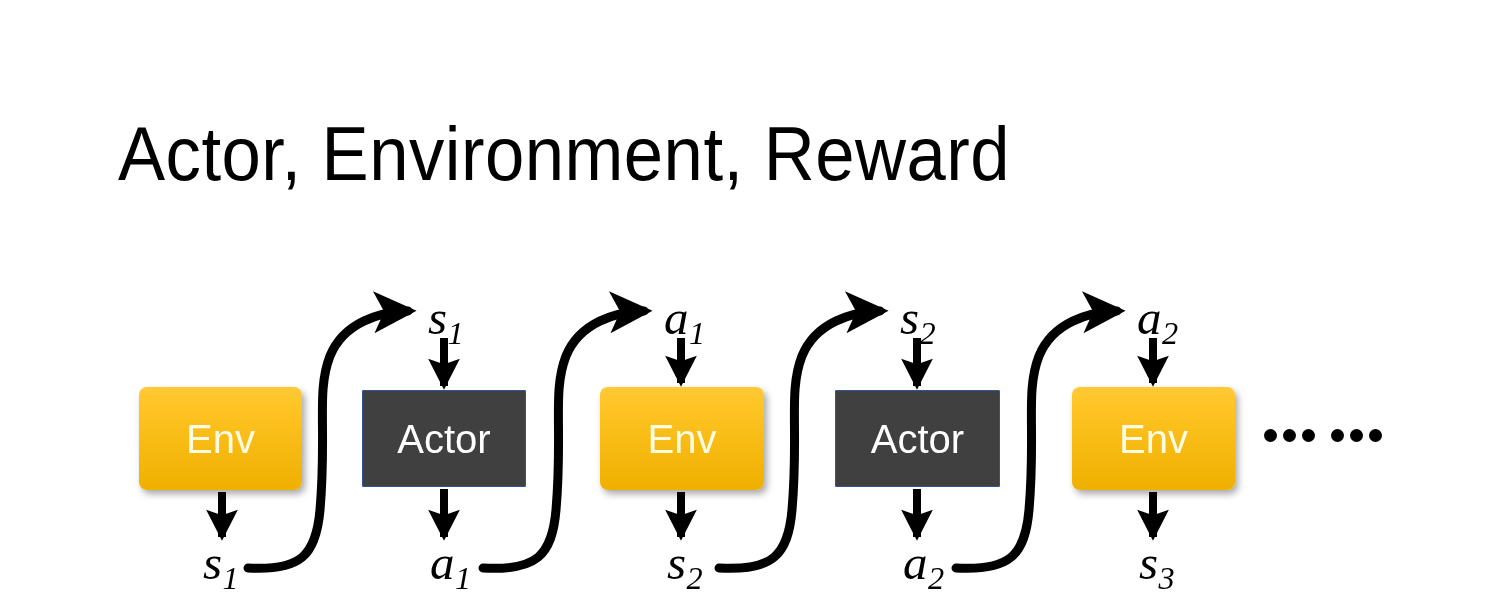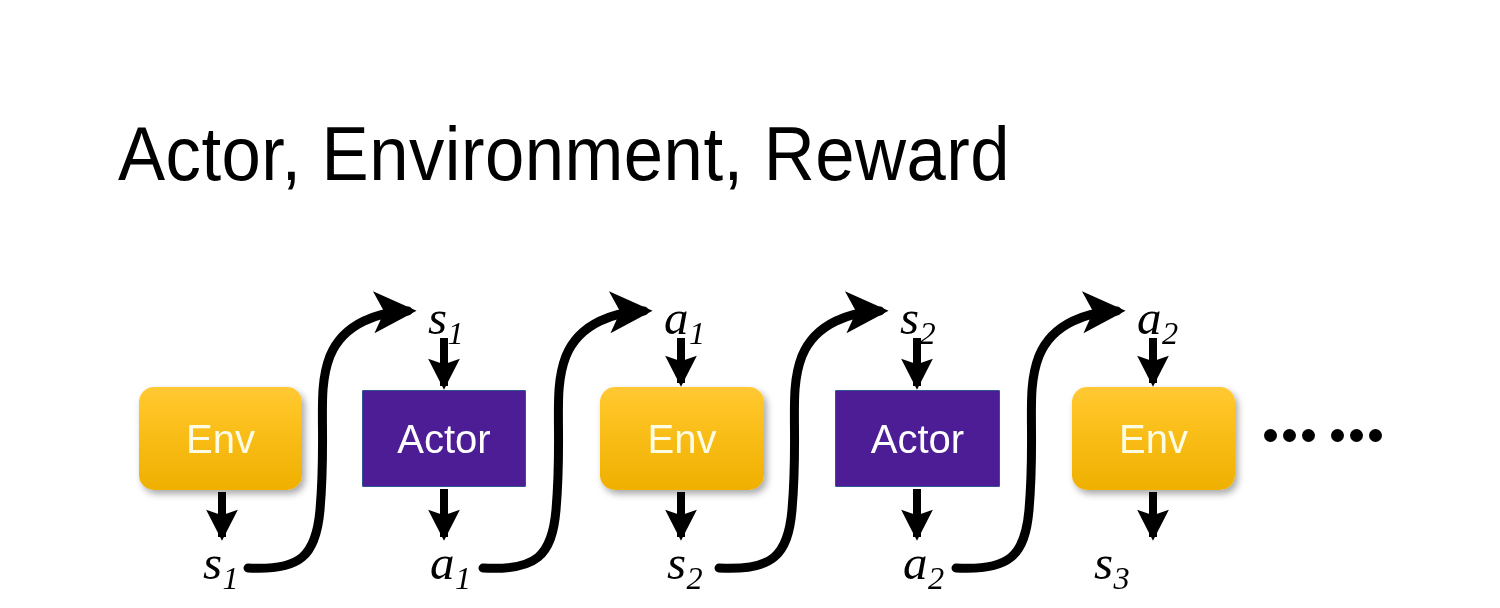--- a/index.html
+++ b/index.html
@@ -57,26 +57,26 @@
     align-items: center;
     justify-content: center;
     box-sizing: border-box;
     font-family: "Liberation Sans", sans-serif;
     font-weight: 400;
     font-size: 40px;
     line-height: 1;
   }
   .node-box.env {
     background: linear-gradient(180deg, #FFC936 0%, #FFC526 18%, #F7BA12 58%, #EFB000 100%);
-    border-radius: 15px;
+    border-radius: 8px;
     color: #FCFBE3;
     box-shadow: 3px 4px 7px rgba(0,0,0,0.34);
   }
   .node-box.actor {
-    background: #4c1d95;
+    background: #404040;
     border: 1px solid #2F5597;
     border-radius: 1px;
     color: #FFFFFF;
   }
   .node-label {
     display: block;
     pointer-events: none;
   }
 
   
@@ -192,21 +192,21 @@
     </div>
     <div class="sym" style="left:430px; top:538px;">
       <span>a</span><span class="sub">1</span>
     </div>
     <div class="sym" style="left:667px; top:538px;">
       <span>s</span><span class="sub">2</span>
     </div>
     <div class="sym" style="left:903px; top:538px;">
       <span>a</span><span class="sub">2</span>
     </div>
-    <div class="sym" style="left:1094px; top:538px;">
+    <div class="sym" style="left:1139px; top:538px;">
       <span>s</span><span class="sub">3</span>
     </div>
 
     <div id="ellipsis">
       <span class="dot"></span>
       <span class="dot"></span>
       <span class="dot"></span>
       <span class="gap"></span>
       <span class="dot"></span>
       <span class="dot"></span>

